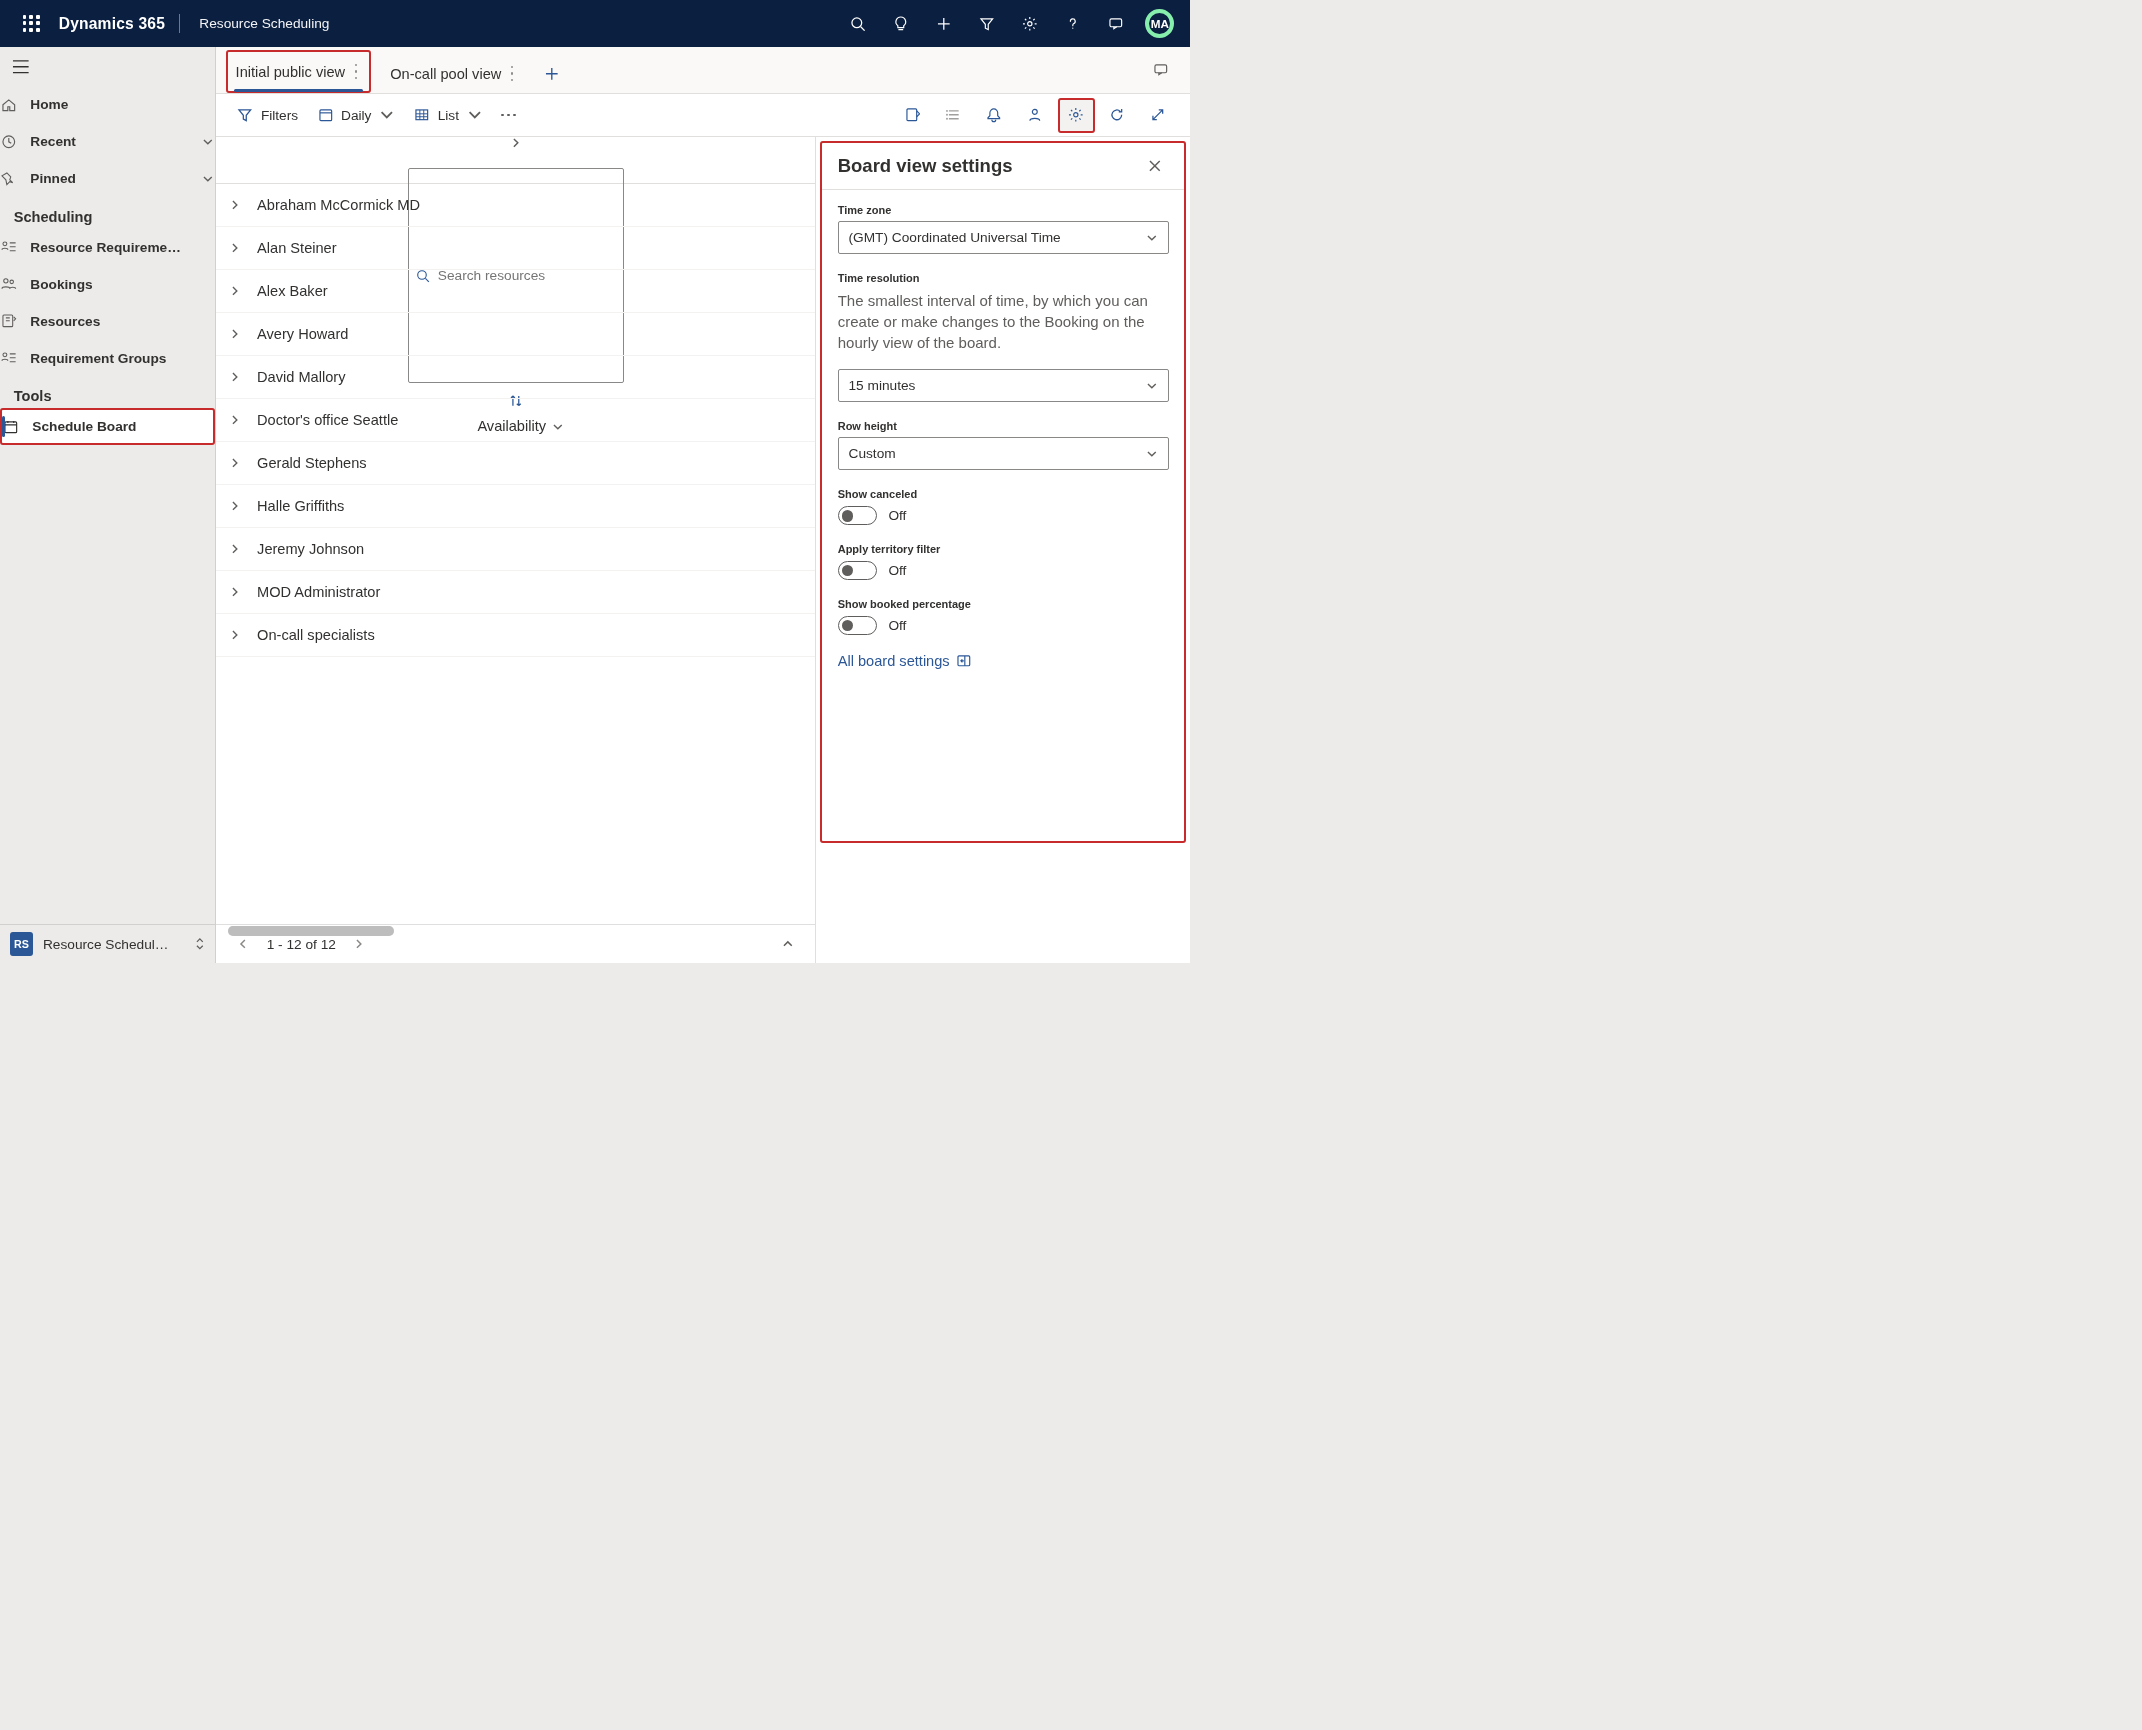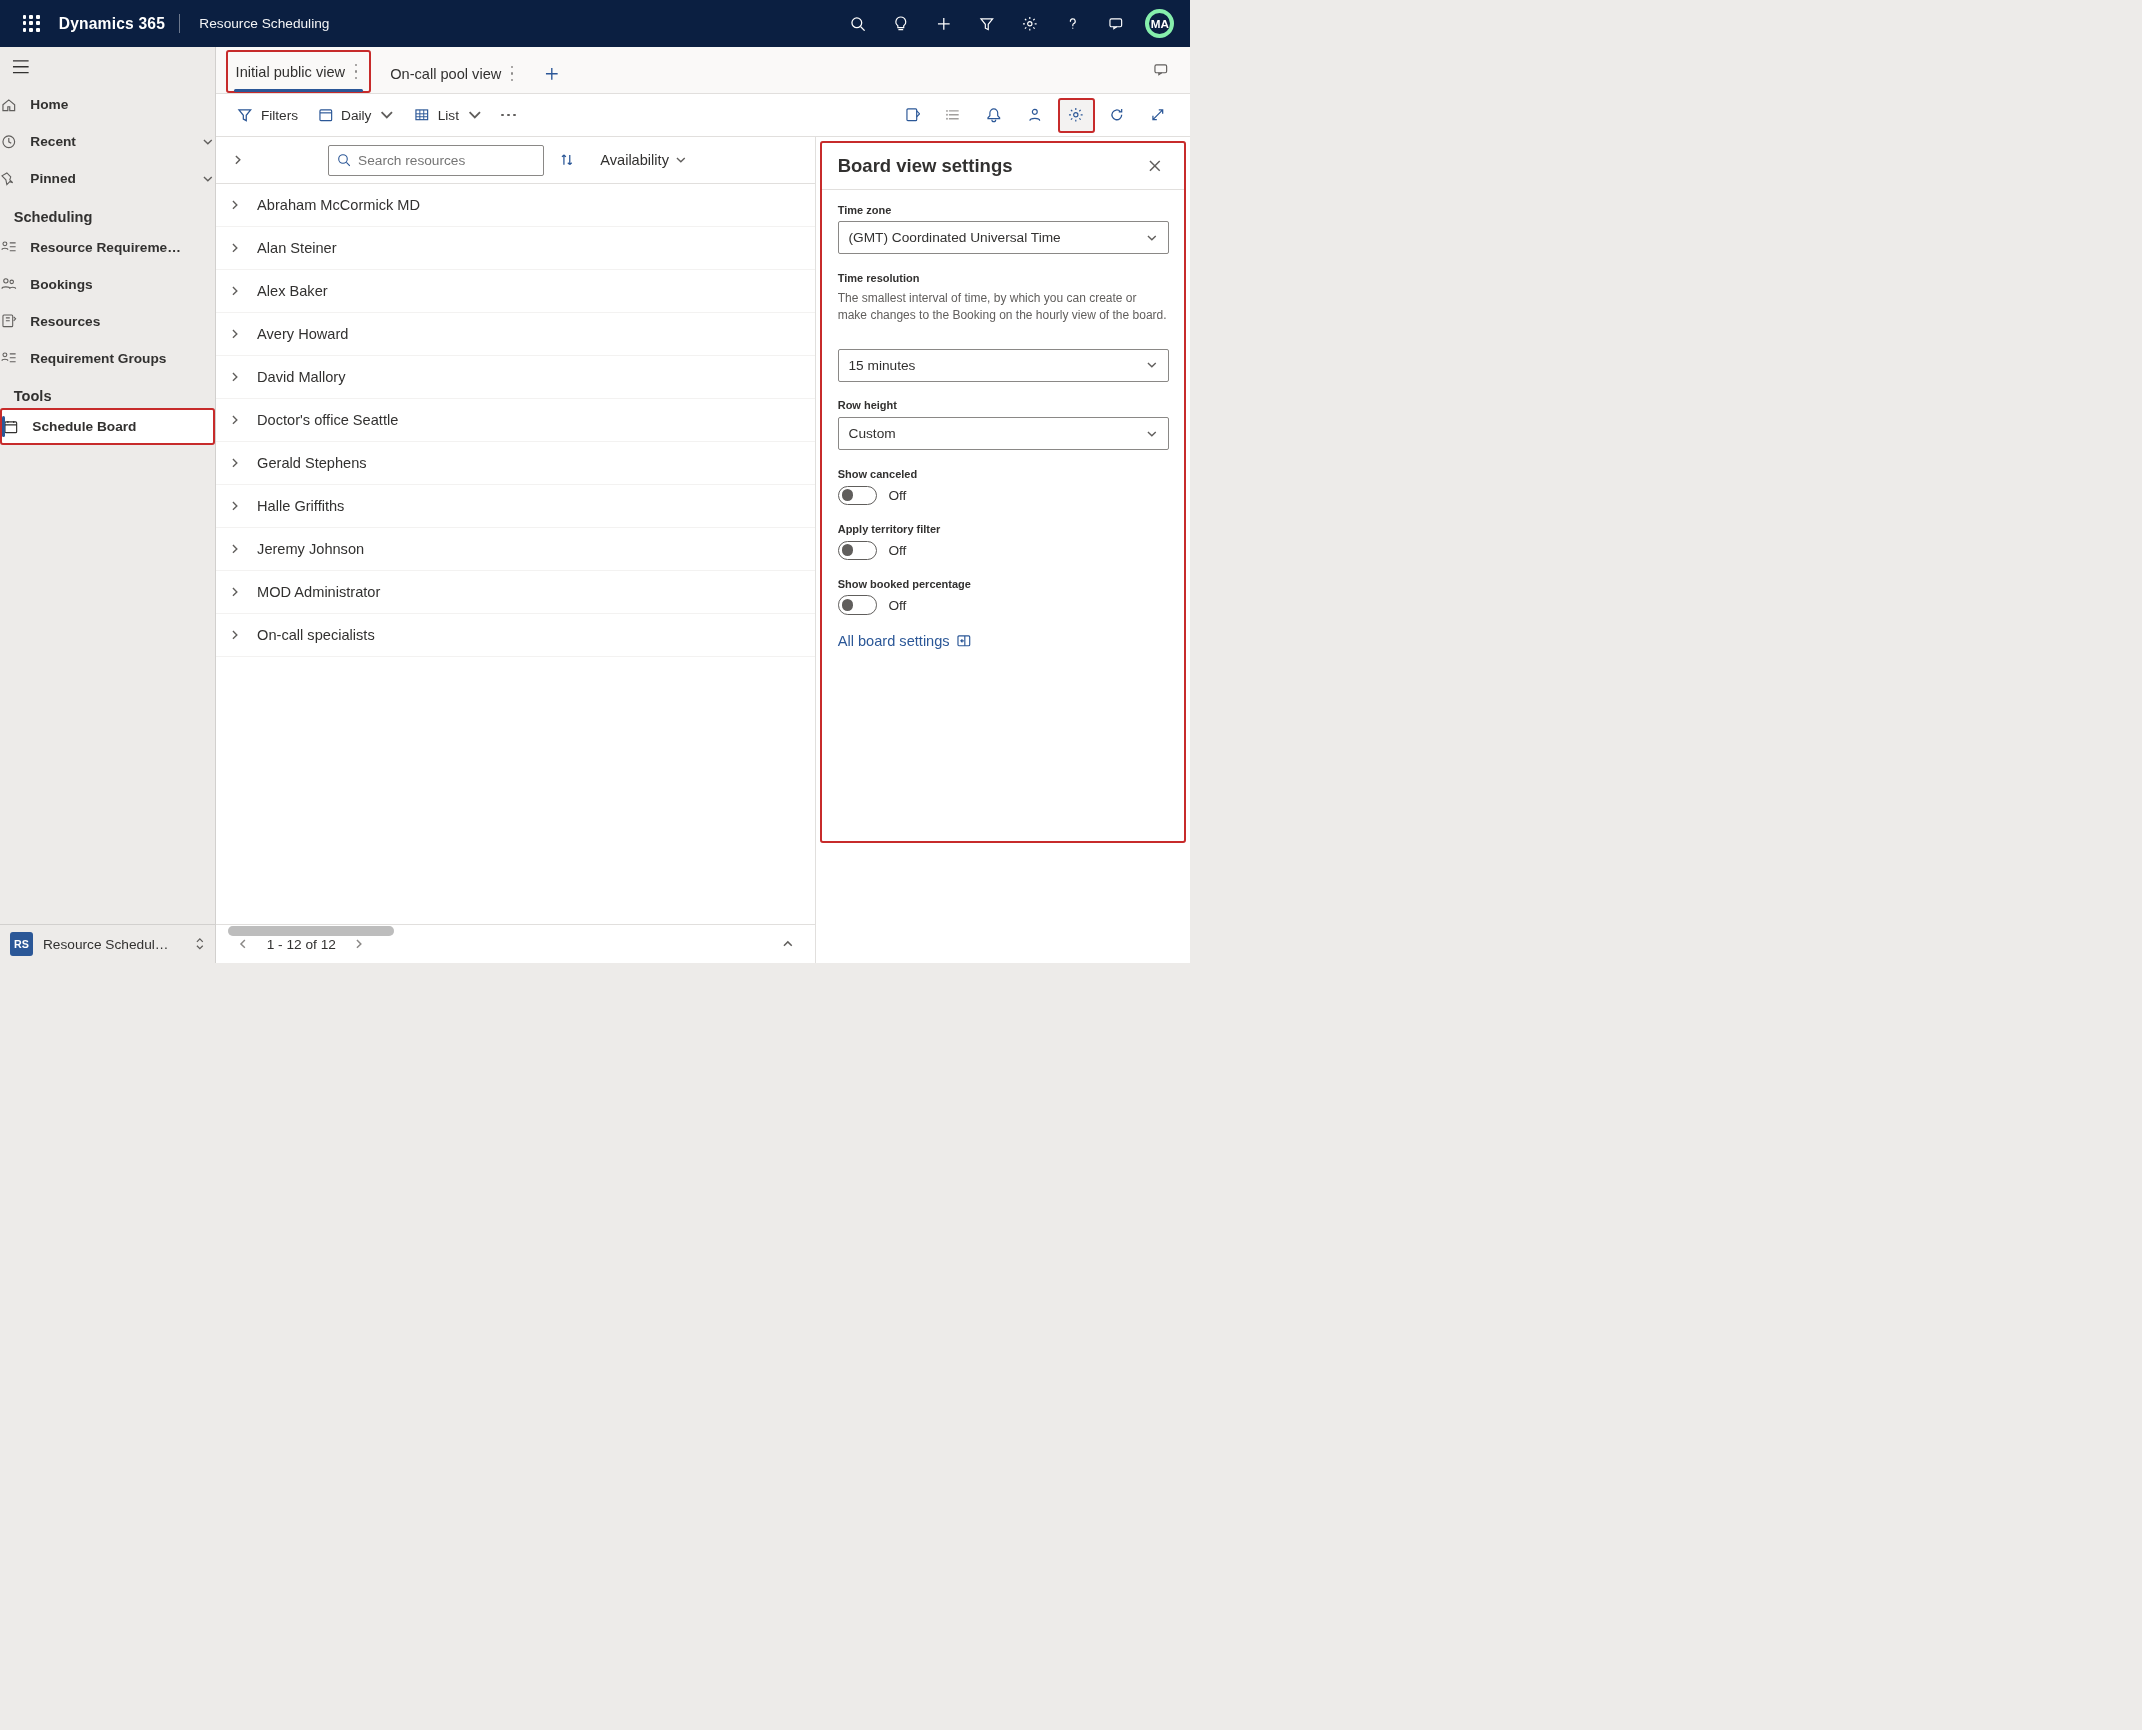--- a/index.html
+++ b/index.html
@@ -103,21 +103,21 @@
   .cmd-icon.gray{color:#a19f9d;}
   .cmd-icon.settings-active{border:2px solid #c72b2b;border-radius:2.9px;background:#f3f2f1;}
   .cmd-overflow{width:29px;display:flex;align-items:center;justify-content:center;cursor:pointer;}
   .cmd-overflow-dots{display:flex;gap:2.9px;}
   .cmd-overflow-dots span{width:2.9px;height:2.9px;background:#605e5c;border-radius:50%;}
 
   .content{flex:1;display:flex;overflow:hidden;background:#fff;}
 
   
   .reslist{flex:1;display:flex;flex-direction:column;border-right:1px solid #e1dfdd;position:relative;}
-  .res-header{height:47px;display:flex;align-items:center;padding:0 9.8px;gap:9.8px;border-bottom:1px solid #e1dfdd;}
+  .res-header{height:47px;display:flex;align-items:center;padding:0 9.8px;gap:9.8px;border-bottom:1px solid #e1dfdd;flex-direction:column;}
   .res-expand{width:23.4px;height:23.4px;display:flex;align-items:center;justify-content:center;cursor:pointer;}
   .res-search{flex:0 0 215px;height:31px;border:1px solid #8a8886;border-radius:2px;display:flex;align-items:center;padding:0 7.8px;gap:7.8px;}
   .res-search input{border:none;outline:none;flex:1;font-size:13.7px;color:#605e5c;background:transparent;}
   .res-sort{width:27px;height:27px;display:flex;align-items:center;justify-content:center;color:#2b5797;cursor:pointer;}
   .res-avail{display:flex;align-items:center;gap:5.9px;font-size:14.6px;cursor:pointer;margin-left:9.8px;}
 
   .res-rows{flex:1;overflow:auto;}
   .res-row{height:43px;display:flex;align-items:center;padding:0 9.8px;gap:13.7px;border-bottom:1px solid #f3f2f1;cursor:pointer;}
   .res-row .chev-r{width:17.6px;display:flex;align-items:center;justify-content:center;color:#605e5c;}
   .res-row .name{font-size:14.6px;}
@@ -136,21 +136,21 @@
     margin:3.9px 3.9px 0 3.9px;
     background:#fff;
     display:flex;flex-direction:column;
     max-height: 702px;
   }
   .panel-head{height:47px;display:flex;align-items:center;padding:0 15.6px;border-bottom:1px solid #e1dfdd;}
   .panel-title{font-size:18.5px;font-weight:600;flex:1;}
   .panel-close{width:27px;height:27px;display:flex;align-items:center;justify-content:center;cursor:pointer;color:#605e5c;}
   .panel-body{padding:13.7px 15.6px;display:flex;flex-direction:column;gap:17.6px;overflow:auto;font-size:13.7px;}
   .field-label{font-weight:600;margin-bottom:5.9px;font-size:11px;}
-  .field-desc{font-size:12px;color:#605e5c;margin-bottom:25px;line-height:1.4;}
+  .field-desc{font-size:15px;color:#605e5c;margin-bottom:16px;line-height:1.4;}
   .select{height:33px;border:1px solid #8a8886;border-radius:2px;display:flex;align-items:center;padding:0 9.8px;justify-content:space-between;cursor:pointer;font-size:13.7px;}
   .toggle-row{display:flex;align-items:center;gap:11.7px;margin-top:5.9px;}
   .toggle{width:39px;height:19.5px;border:1px solid #605e5c;border-radius:9.8px;position:relative;cursor:pointer;background:#fff;}
   .toggle::after{content:"";position:absolute;left:2.9px;top:2.9px;width:11.7px;height:11.7px;background:#605e5c;border-radius:50%;}
   .link-row{color:#2b5797;cursor:pointer;display:flex;align-items:center;gap:7.8px;font-size:14.6px;}
 
   svg{display:block;}
 </style>
 </head>
 <body>

